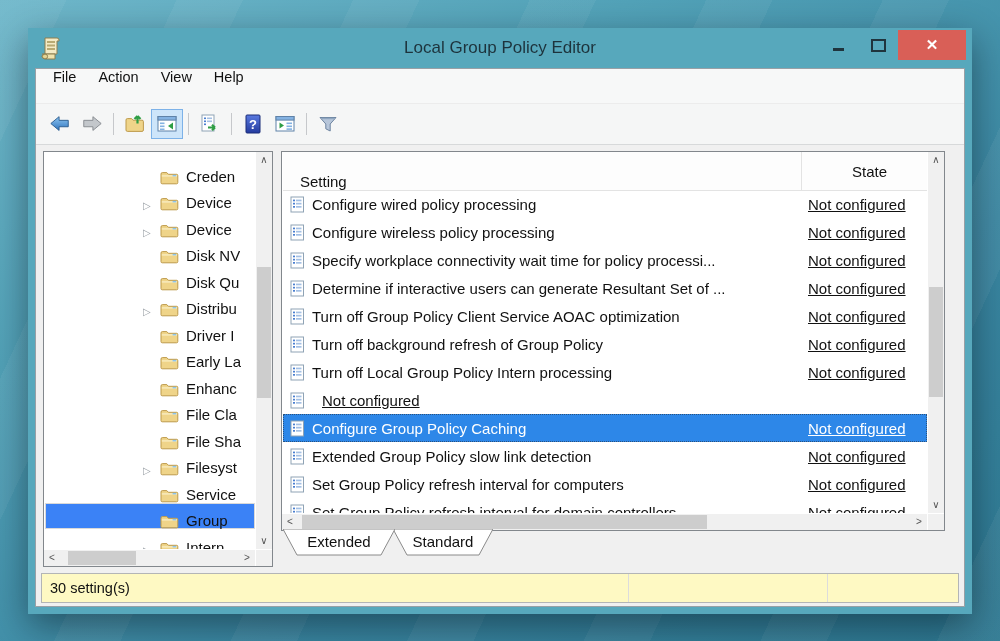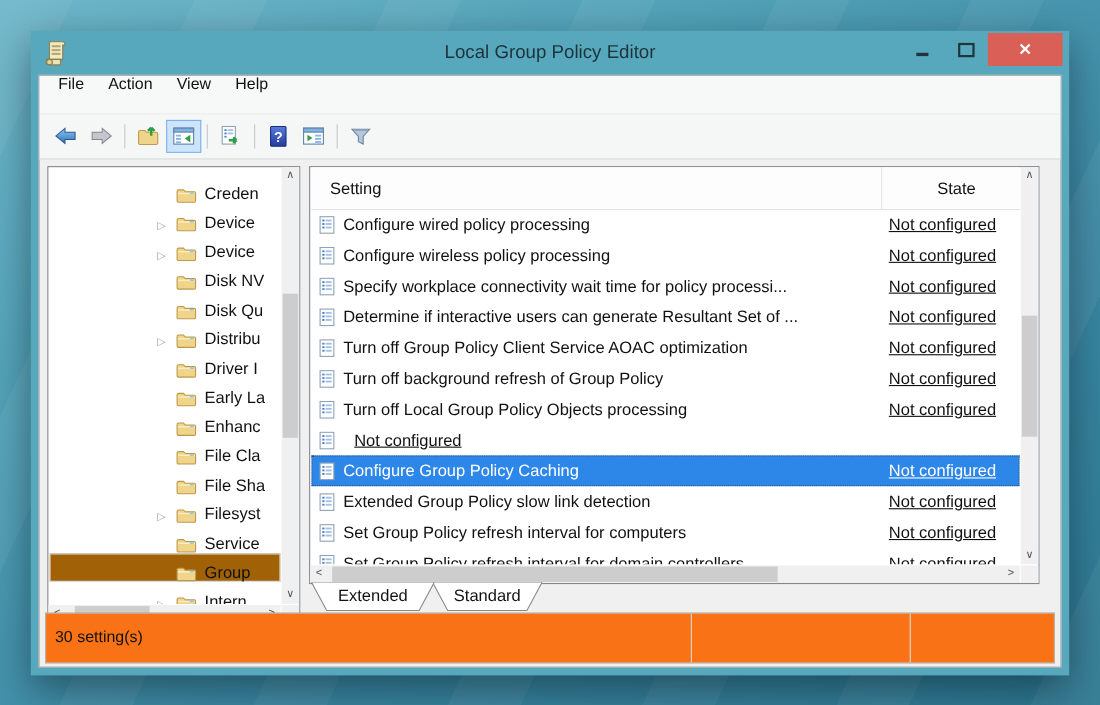--- a/index.html
+++ b/index.html
@@ -46,30 +46,30 @@
   .tbtn{width:30px;height:28px;display:flex;align-items:center;justify-content:center;border:1px solid transparent;}
   .tbtn.active{background:#cde5fa;border:1px solid #7db2e8;}
   .tsep{width:1px;height:22px;background:#c6c8cb;margin:0 5px;}
   
   .tree-panel{
     position:absolute;left:7px;top:82px;width:228px;height:414px;
     background:#fff;border:1px solid #82878c;
   }
   .tree-rows{position:absolute;left:1px;top:0;right:17px;bottom:17px;overflow:hidden;padding-top:6px;}
   .trow{height:26.5px;display:flex;align-items:flex-end;padding-left:98px;white-space:nowrap;}
-  .trow.tsel{background:#a16207;box-shadow:inset 0 0 0 1px #d9d9d9;}
+  .trow.tsel{background:#3b82f6;box-shadow:inset 0 0 0 1px #d9d9d9;}
   .expander{width:17px;font-size:10px;color:#9aa0a6;flex:0 0 17px;text-align:left;}
   .tlabel{font-size:15px;color:#111;margin-left:7px;overflow:hidden;}
   .list-panel{
     position:absolute;left:245px;top:82px;width:662px;height:378px;
     background:#fff;border:1px solid #82878c;
   }
   .list-header{
     position:absolute;left:1px;top:0;right:17px;height:38px;background:#fdfdfd;
-    border-bottom:1px solid #e3e3e3;display:flex;align-items:center;
+    border-bottom:1px solid #e3e3e3;display:flex;align-items:flex-end;
   }
   .col-setting{flex:1;padding-left:17px;font-size:15px;color:#111;}
   .col-state{width:126px;border-left:1px solid #e3e3e3;height:100%;display:flex;align-items:center;padding-left:50px;font-size:15px;color:#111;box-sizing:border-box;}
   .list-rows{position:absolute;left:1px;top:38px;right:17px;bottom:17px;overflow:hidden;}
   .lrow{height:28px;display:flex;align-items:center;padding-left:7px;}
   .lrow .licon{flex:0 0 15px;margin-right:7px;display:flex;}
   .lsetting{flex:1;font-size:15px;color:#111;white-space:nowrap;overflow:hidden;}
   .lstate{width:119px;flex:0 0 119px;padding-left:10px;font-size:15px;color:#111;white-space:nowrap;overflow:hidden;text-decoration:underline;}
   .lrow.lsel{background:var(--sel,#2d87e8);outline:1px dotted rgba(40,20,0,.45);outline-offset:-1px;}
   .lrow.lsel .lsetting,.lrow.lsel .lstate{color:#fff;}
@@ -80,22 +80,22 @@
     color:#555;font-size:10px;line-height:16px;}
   .sb-thumb{position:absolute;background:#cdcdcd;}
   .corner{position:absolute;right:0;bottom:0;width:16px;height:16px;background:#f0f0f0;}
   
   .tabstrip{position:absolute;left:245px;top:460px;width:662px;height:30px;}
   .tab{position:absolute;top:0;height:27px;}
   .tab svg{position:absolute;left:0;top:0;}
   .tab span{position:relative;z-index:2;display:block;text-align:center;font-size:15px;line-height:25px;color:#111;}
   
   .statusbar{
-    position:absolute;left:5px;right:5px;bottom:3px;height:46px;
-    background:#f97316;border:1px solid #b3b5b6;display:flex;box-sizing:border-box;
+    position:absolute;left:5px;right:5px;bottom:3px;height:30px;
+    background:#fef9c3;border:1px solid #b3b5b6;display:flex;box-sizing:border-box;
   }
   .status-sec{height:100%;display:flex;align-items:center;box-sizing:border-box;}
   .status-sec.s1{width:586px;padding-left:8px;font-size:14.5px;color:#111;}
   .status-sec.s2{width:199px;border-left:1px solid #dcdcdc;}
   .status-sec.s3{flex:1;border-left:1px solid #dcdcdc;}
 </style>
 </head>
 <body style="--frame: #57a8bc; --close: #d95f57; --sel: #2d87e8;">
 
 <div class="window">
@@ -463,21 +463,21 @@
               <svg width="15" height="17" viewBox="0 0 15 17">
     <rect x="1" y="1" width="12.5" height="15" fill="#fff" stroke="#8fa3b5"></rect>
     <rect x="3" y="3.6" width="2" height="1.7" fill="#4a7fd0"></rect>
                 <rect x="6" y="3.6" width="5.5" height="1.7" fill="#a4c0e4"></rect>
     <rect x="3" y="6.8" width="2" height="1.7" fill="#4a7fd0"></rect>
                 <rect x="6" y="6.8" width="5.5" height="1.7" fill="#a4c0e4"></rect>
     <rect x="3" y="10" width="2" height="1.7" fill="#4a7fd0"></rect>
                 <rect x="6" y="10" width="5.5" height="1.7" fill="#a4c0e4"></rect>
   </svg>
             </span>
-            <span class="lsetting">Turn off Local Group Policy Objects processing</span>
+            <span class="lsetting">Turn off Local Group Policy Intern processing</span>
             <span class="lstate">Not configured</span>
           </div>
           <div class="lrow">
             <span class="licon">
               <svg width="15" height="17" viewBox="0 0 15 17">
     <rect x="1" y="1" width="12.5" height="15" fill="#fff" stroke="#8fa3b5"></rect>
     <rect x="3" y="3.6" width="2" height="1.7" fill="#4a7fd0"></rect>
                 <rect x="6" y="3.6" width="5.5" height="1.7" fill="#a4c0e4"></rect>
     <rect x="3" y="6.8" width="2" height="1.7" fill="#4a7fd0"></rect>
                 <rect x="6" y="6.8" width="5.5" height="1.7" fill="#a4c0e4"></rect>

